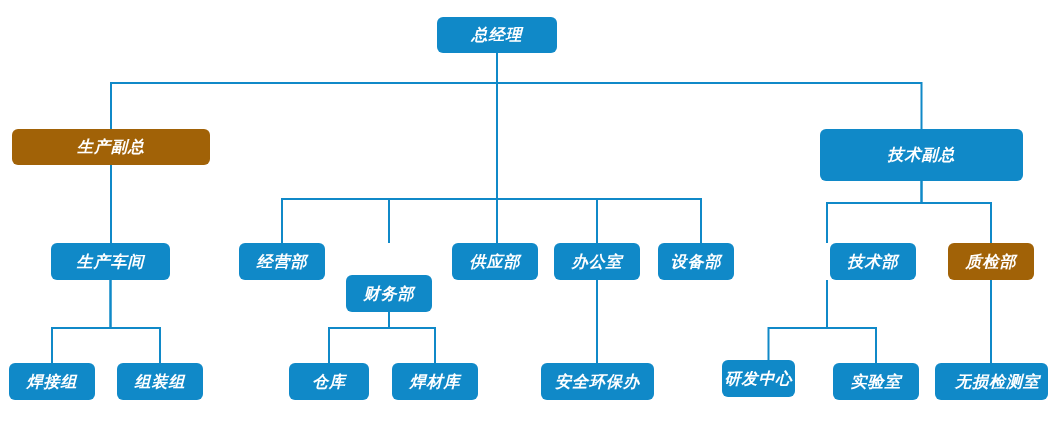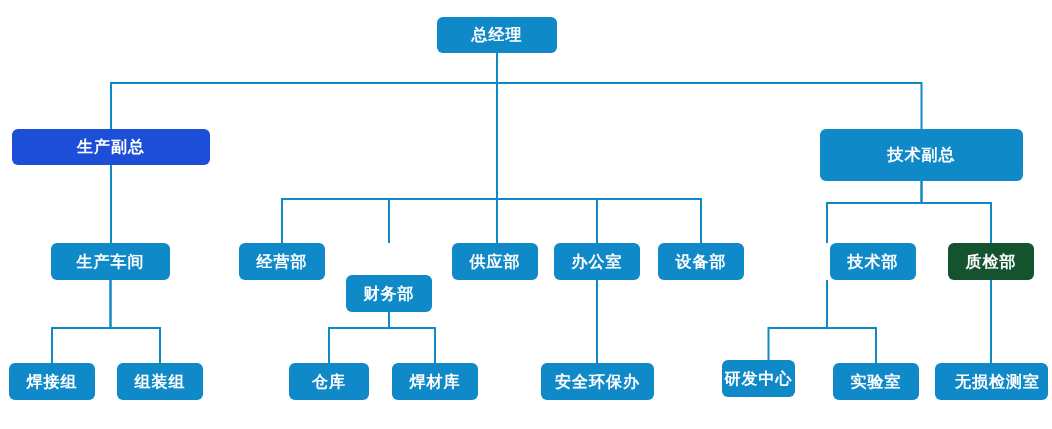--- a/index.html
+++ b/index.html
@@ -34,20 +34,21 @@
     background: #1089c8;
     color: #ffffff;
     border-radius: 6px;
     font-size: 16px;
     font-weight: bold;
     letter-spacing: 1px;
     line-height: 1;
     white-space: nowrap;
     z-index: 2;
     user-select: none;
+    font-style: italic;
   }
   .node-label {
     display: block;
   }
 </style>
 </head>
 <body>
 
 <div id="chart-root">
   <svg id="edge-layer" viewBox="0 0 1052 429" width="1052" height="429">
@@ -67,48 +68,48 @@
       <path d="M389 280 L389 328 L435 328 L435 363" fill="none" stroke="#1089c8" stroke-width="2"></path>
       <path d="M597 280 L597 363" fill="none" stroke="#1089c8" stroke-width="2"></path>
       <path d="M827 280 L827 328 L768.5 328 L768.5 363" fill="none" stroke="#1089c8" stroke-width="2"></path>
       <path d="M827 280 L827 328 L876 328 L876 363" fill="none" stroke="#1089c8" stroke-width="2"></path>
       <path d="M991 280 L991 363" fill="none" stroke="#1089c8" stroke-width="2"></path>
     </svg>
   <div id="node-layer">
       <div class="node" style="left: 437px; top: 17px; width: 120px; height: 36px; background: rgb(16, 137, 200); color: rgb(255, 255, 255);">
         <span class="node-label">总经理</span>
       </div>
-      <div class="node" style="left: 12px; top: 129px; width: 198px; height: 36px; background: #1d4ed8; color: rgb(255, 255, 255);">
+      <div class="node" style="left: 12px; top: 129px; width: 198px; height: 36px; background: #a16207; color: rgb(255, 255, 255);">
         <span class="node-label">生产副总</span>
       </div>
       <div class="node" style="left: 820px; top: 129px; width: 203px; height: 52px; background: rgb(16, 137, 200); color: rgb(255, 255, 255);">
         <span class="node-label">技术副总</span>
       </div>
       <div class="node" style="left: 51px; top: 243px; width: 119px; height: 37px; background: rgb(16, 137, 200); color: rgb(255, 255, 255);">
         <span class="node-label">生产车间</span>
       </div>
       <div class="node" style="left: 239px; top: 243px; width: 86px; height: 37px; background: rgb(16, 137, 200); color: rgb(255, 255, 255);">
         <span class="node-label">经营部</span>
       </div>
       <div class="node" style="left: 346px; top: 243px; width: 86px; height: 37px; background: rgb(16, 137, 200); color: rgb(255, 255, 255); margin-top: 32px;">
         <span class="node-label">财务部</span>
       </div>
       <div class="node" style="left: 452px; top: 243px; width: 86px; height: 37px; background: rgb(16, 137, 200); color: rgb(255, 255, 255);">
         <span class="node-label">供应部</span>
       </div>
       <div class="node" style="left: 554px; top: 243px; width: 86px; height: 37px; background: rgb(16, 137, 200); color: rgb(255, 255, 255);">
         <span class="node-label">办公室</span>
       </div>
-      <div class="node" style="left: 658px; top: 243px; width: 86px; height: 37px; background: rgb(16, 137, 200); color: rgb(255, 255, 255);">
+      <div class="node" style="left: 658px; top: 243px; width: 76px; height: 37px; background: rgb(16, 137, 200); color: rgb(255, 255, 255);">
         <span class="node-label">设备部</span>
       </div>
       <div class="node" style="left: 784px; top: 243px; width: 86px; height: 37px; background: rgb(16, 137, 200); color: rgb(255, 255, 255); margin-left: 46px;">
         <span class="node-label">技术部</span>
       </div>
-      <div class="node" style="left: 948px; top: 243px; width: 86px; height: 37px; background: #14532d; color: rgb(255, 255, 255);">
+      <div class="node" style="left: 948px; top: 243px; width: 86px; height: 37px; background: #a16207; color: rgb(255, 255, 255);">
         <span class="node-label">质检部</span>
       </div>
       <div class="node" style="left: 9px; top: 363px; width: 86px; height: 37px; background: rgb(16, 137, 200); color: rgb(255, 255, 255);">
         <span class="node-label">焊接组</span>
       </div>
       <div class="node" style="left: 117px; top: 363px; width: 86px; height: 37px; background: rgb(16, 137, 200); color: rgb(255, 255, 255);">
         <span class="node-label">组装组</span>
       </div>
       <div class="node" style="left: 289px; top: 363px; width: 80px; height: 37px; background: rgb(16, 137, 200); color: rgb(255, 255, 255);">
         <span class="node-label">仓库</span>

